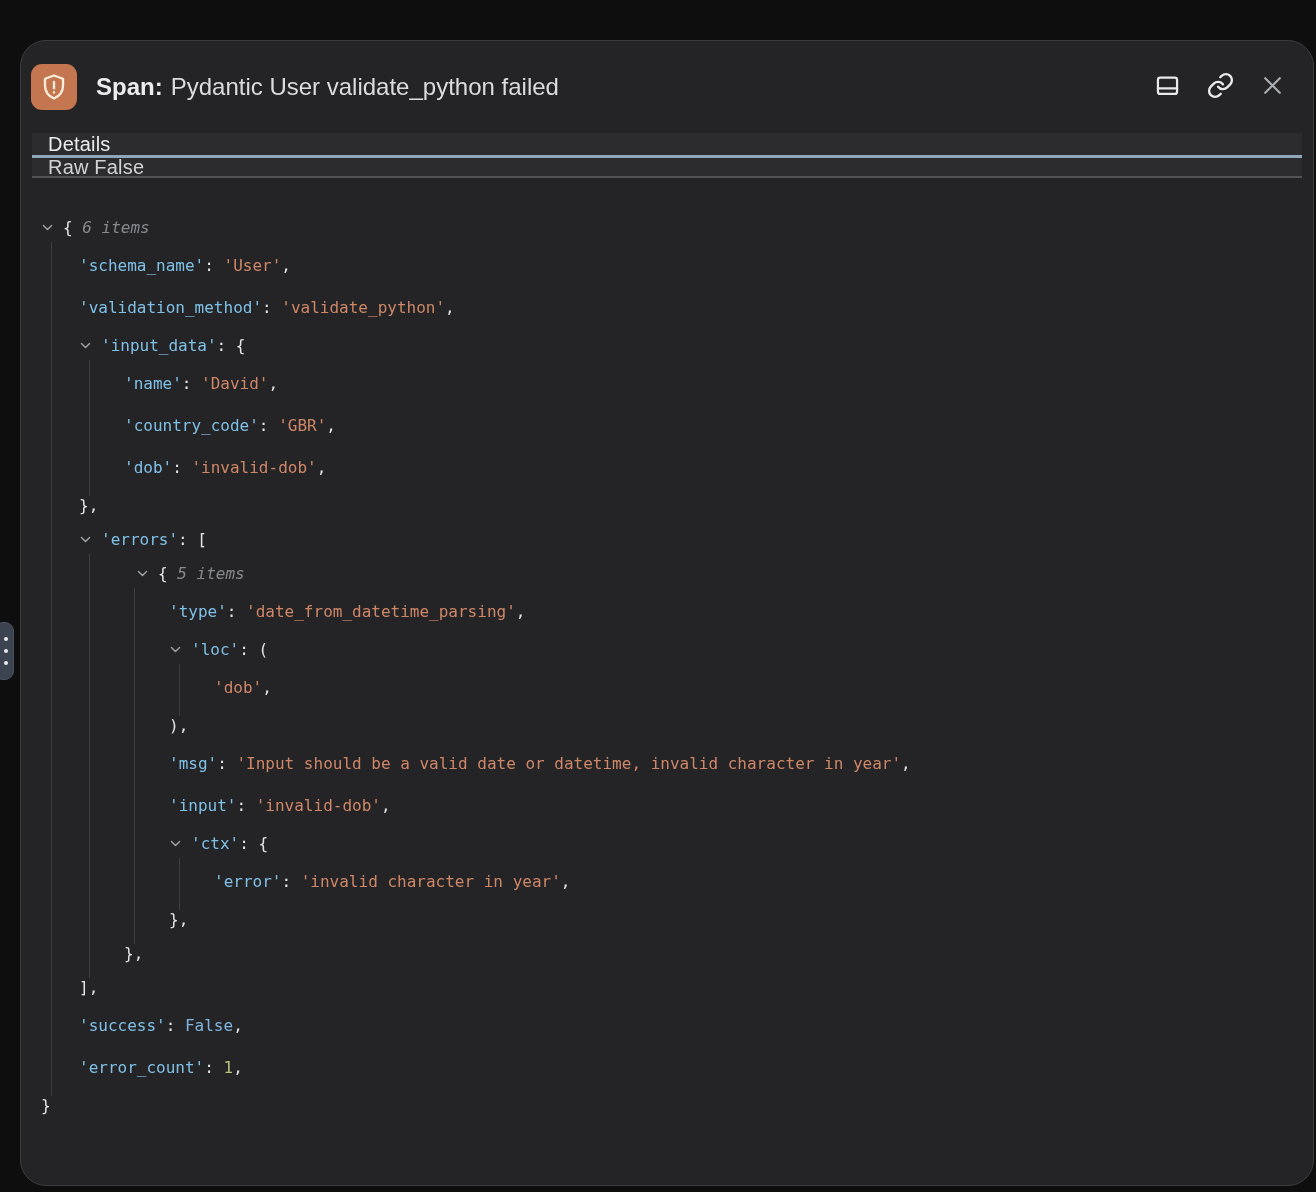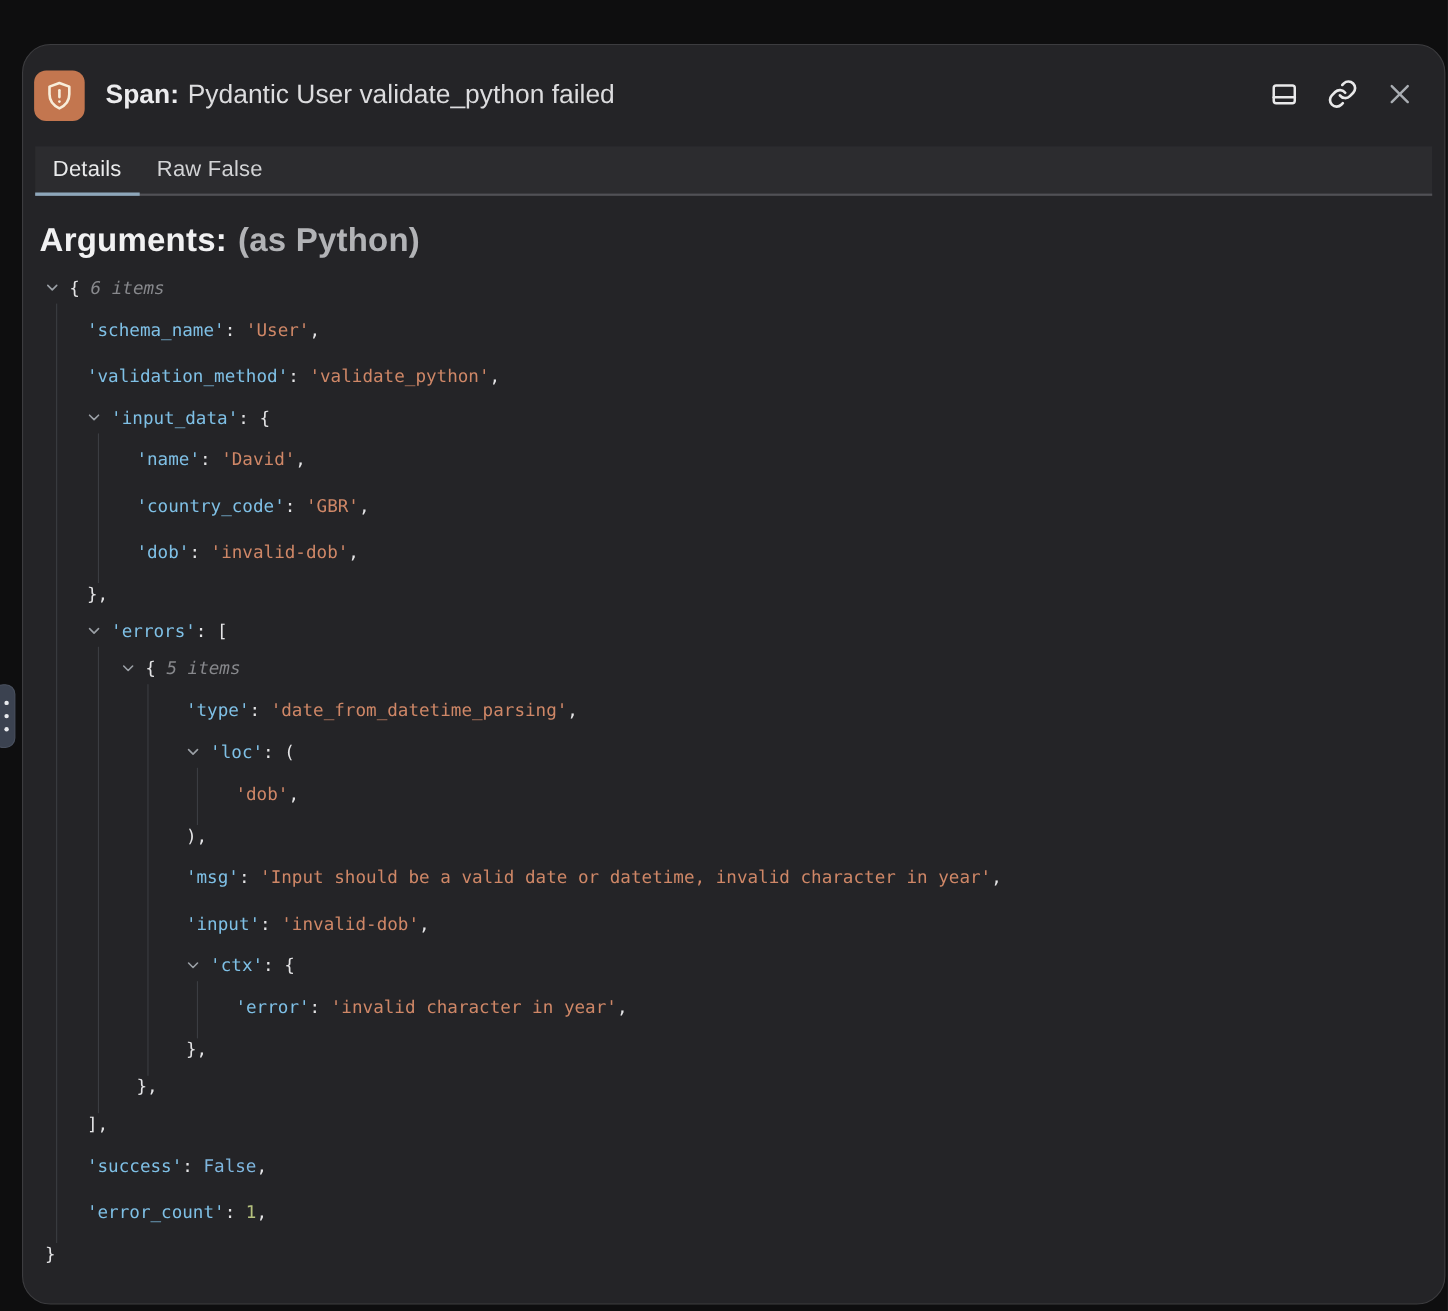--- a/index.html
+++ b/index.html
@@ -40,21 +40,21 @@
   .span-icon{
     width:46px;height:46px;border-radius:11px;background:var(--icon-orange);
     display:flex;align-items:center;justify-content:center;flex:0 0 auto;
   }
   .hdr h1{font-size:24px;font-weight:400;color:var(--title);margin-left:19px;flex:1 1 auto;white-space:nowrap;overflow:hidden;}
   .hdr h1 b{font-weight:700;color:#ececee;margin-right:8px;}
   .hdr-actions{display:flex;align-items:center;gap:21px;}
   .icon-btn{background:none;border:none;padding:2px;cursor:pointer;display:flex;align-items:center;justify-content:center;}
 
   
-  .tabs{display:flex;margin:0 11px;border-bottom:2px solid var(--strip-border);background:var(--strip);height:45px;}
+  .tabs{display:flex;margin:0 11px;border-bottom:2px solid var(--strip-border);background:var(--strip);height:45px;flex-direction:column;}
   .tab{
     position:relative;display:flex;align-items:center;padding:0 16px;
     font-size:20px;color:var(--tab);cursor:pointer;letter-spacing:.2px;
   }
   .tab.active{color:#eaebec;}
   .tab.active::after{
     content:"";position:absolute;left:0;right:0;bottom:-2px;height:3px;background:var(--underline);
   }
 
   
@@ -126,28 +126,27 @@
       </button>
     </div>
   </div>
 
   <nav class="tabs">
     <div class="tab active">Details</div>
     <div class="tab">Raw False</div>
   </nav>
 
   <main class="content">
-    <h2 class="args-heading"><span>Arguments:</span><span class="sub">(as Python)</span></h2>
     <div class="tree" id="tree"><div class="row st" style="padding-left: 20px;"><span class="caret"><svg width="13" height="13" viewBox="0 0 16 16" fill="none" stroke="#9ba0a6" stroke-width="1.8" stroke-linecap="round" stroke-linejoin="round">
               <polyline points="3,5.5 8,10.5 13,5.5"></polyline>
             </svg></span><span class="t-punct">{ </span><span class="t-items">6 items</span></div><div class="row kv" style="padding-left: 58px;"><span class="t-key">'schema_name'</span><span class="t-punct">: </span><span class="t-str">'User'</span><span class="t-punct">,</span></div><div class="row kv" style="padding-left: 58px;"><span class="t-key">'validation_method'</span><span class="t-punct">: </span><span class="t-str">'validate_python'</span><span class="t-punct">,</span></div><div class="row st" style="padding-left: 58px;"><span class="caret"><svg width="13" height="13" viewBox="0 0 16 16" fill="none" stroke="#9ba0a6" stroke-width="1.8" stroke-linecap="round" stroke-linejoin="round">
               <polyline points="3,5.5 8,10.5 13,5.5"></polyline>
             </svg></span><span class="t-key">'input_data'</span><span class="t-punct">: {</span></div><div class="row kv" style="padding-left: 103px;"><span class="t-key">'name'</span><span class="t-punct">: </span><span class="t-str">'David'</span><span class="t-punct">,</span></div><div class="row kv" style="padding-left: 103px;"><span class="t-key">'country_code'</span><span class="t-punct">: </span><span class="t-str">'GBR'</span><span class="t-punct">,</span></div><div class="row kv" style="padding-left: 103px;"><span class="t-key">'dob'</span><span class="t-punct">: </span><span class="t-str">'invalid-dob'</span><span class="t-punct">,</span></div><div class="row st" style="padding-left: 58px;"><span class="t-punct">},</span></div><div class="row st" style="padding-left: 58px;"><span class="caret"><svg width="13" height="13" viewBox="0 0 16 16" fill="none" stroke="#9ba0a6" stroke-width="1.8" stroke-linecap="round" stroke-linejoin="round">
               <polyline points="3,5.5 8,10.5 13,5.5"></polyline>
-            </svg></span><span class="t-key">'errors'</span><span class="t-punct">: [</span></div><div class="row st" style="padding-left: 89px;"><span class="caret"><svg width="13" height="13" viewBox="0 0 16 16" fill="none" stroke="#9ba0a6" stroke-width="1.8" stroke-linecap="round" stroke-linejoin="round">
+            </svg></span><span class="t-key">'errors'</span><span class="t-punct">: [</span></div><div class="row st" style="padding-left: 115px;"><span class="caret"><svg width="13" height="13" viewBox="0 0 16 16" fill="none" stroke="#9ba0a6" stroke-width="1.8" stroke-linecap="round" stroke-linejoin="round">
               <polyline points="3,5.5 8,10.5 13,5.5"></polyline>
             </svg></span><span class="t-punct">{ </span><span class="t-items">5 items</span></div><div class="row kv" style="padding-left: 148px;"><span class="t-key">'type'</span><span class="t-punct">: </span><span class="t-str">'date_from_datetime_parsing'</span><span class="t-punct">,</span></div><div class="row st" style="padding-left: 148px;"><span class="caret"><svg width="13" height="13" viewBox="0 0 16 16" fill="none" stroke="#9ba0a6" stroke-width="1.8" stroke-linecap="round" stroke-linejoin="round">
               <polyline points="3,5.5 8,10.5 13,5.5"></polyline>
             </svg></span><span class="t-key">'loc'</span><span class="t-punct">: (</span></div><div class="row kv" style="padding-left: 193px;"><span class="t-str">'dob'</span><span class="t-punct">,</span></div><div class="row st" style="padding-left: 148px;"><span class="t-punct">),</span></div><div class="row kv" style="padding-left: 148px;"><span class="t-key">'msg'</span><span class="t-punct">: </span><span class="t-str">'Input should be a valid date or datetime, invalid character in year'</span><span class="t-punct">,</span></div><div class="row kv" style="padding-left: 148px;"><span class="t-key">'input'</span><span class="t-punct">: </span><span class="t-str">'invalid-dob'</span><span class="t-punct">,</span></div><div class="row st" style="padding-left: 148px;"><span class="caret"><svg width="13" height="13" viewBox="0 0 16 16" fill="none" stroke="#9ba0a6" stroke-width="1.8" stroke-linecap="round" stroke-linejoin="round">
               <polyline points="3,5.5 8,10.5 13,5.5"></polyline>
             </svg></span><span class="t-key">'ctx'</span><span class="t-punct">: {</span></div><div class="row kv" style="padding-left: 193px;"><span class="t-key">'error'</span><span class="t-punct">: </span><span class="t-str">'invalid character in year'</span><span class="t-punct">,</span></div><div class="row st" style="padding-left: 148px;"><span class="t-punct">},</span></div><div class="row st" style="padding-left: 103px;"><span class="t-punct">},</span></div><div class="row st" style="padding-left: 58px;"><span class="t-punct">],</span></div><div class="row kv" style="padding-left: 58px;"><span class="t-key">'success'</span><span class="t-punct">: </span><span class="t-bool">False</span><span class="t-punct">,</span></div><div class="row kv" style="padding-left: 58px;"><span class="t-key">'error_count'</span><span class="t-punct">: </span><span class="t-num">1</span><span class="t-punct">,</span></div><div class="row st" style="padding-left: 20px;"><span class="t-punct">}</span></div><div class="guide" style="left: 30px; top: 31px; height: 854px;"></div><div class="guide" style="left: 68px; top: 149px; height: 136px;"></div><div class="guide" style="left: 68px; top: 343px; height: 424px;"></div><div class="guide" style="left: 113px; top: 377px; height: 356px;"></div><div class="guide" style="left: 158px; top: 453px; height: 52px;"></div><div class="guide" style="left: 158px; top: 647px; height: 52px;"></div></div>
   </main>
 
 </div>
 

